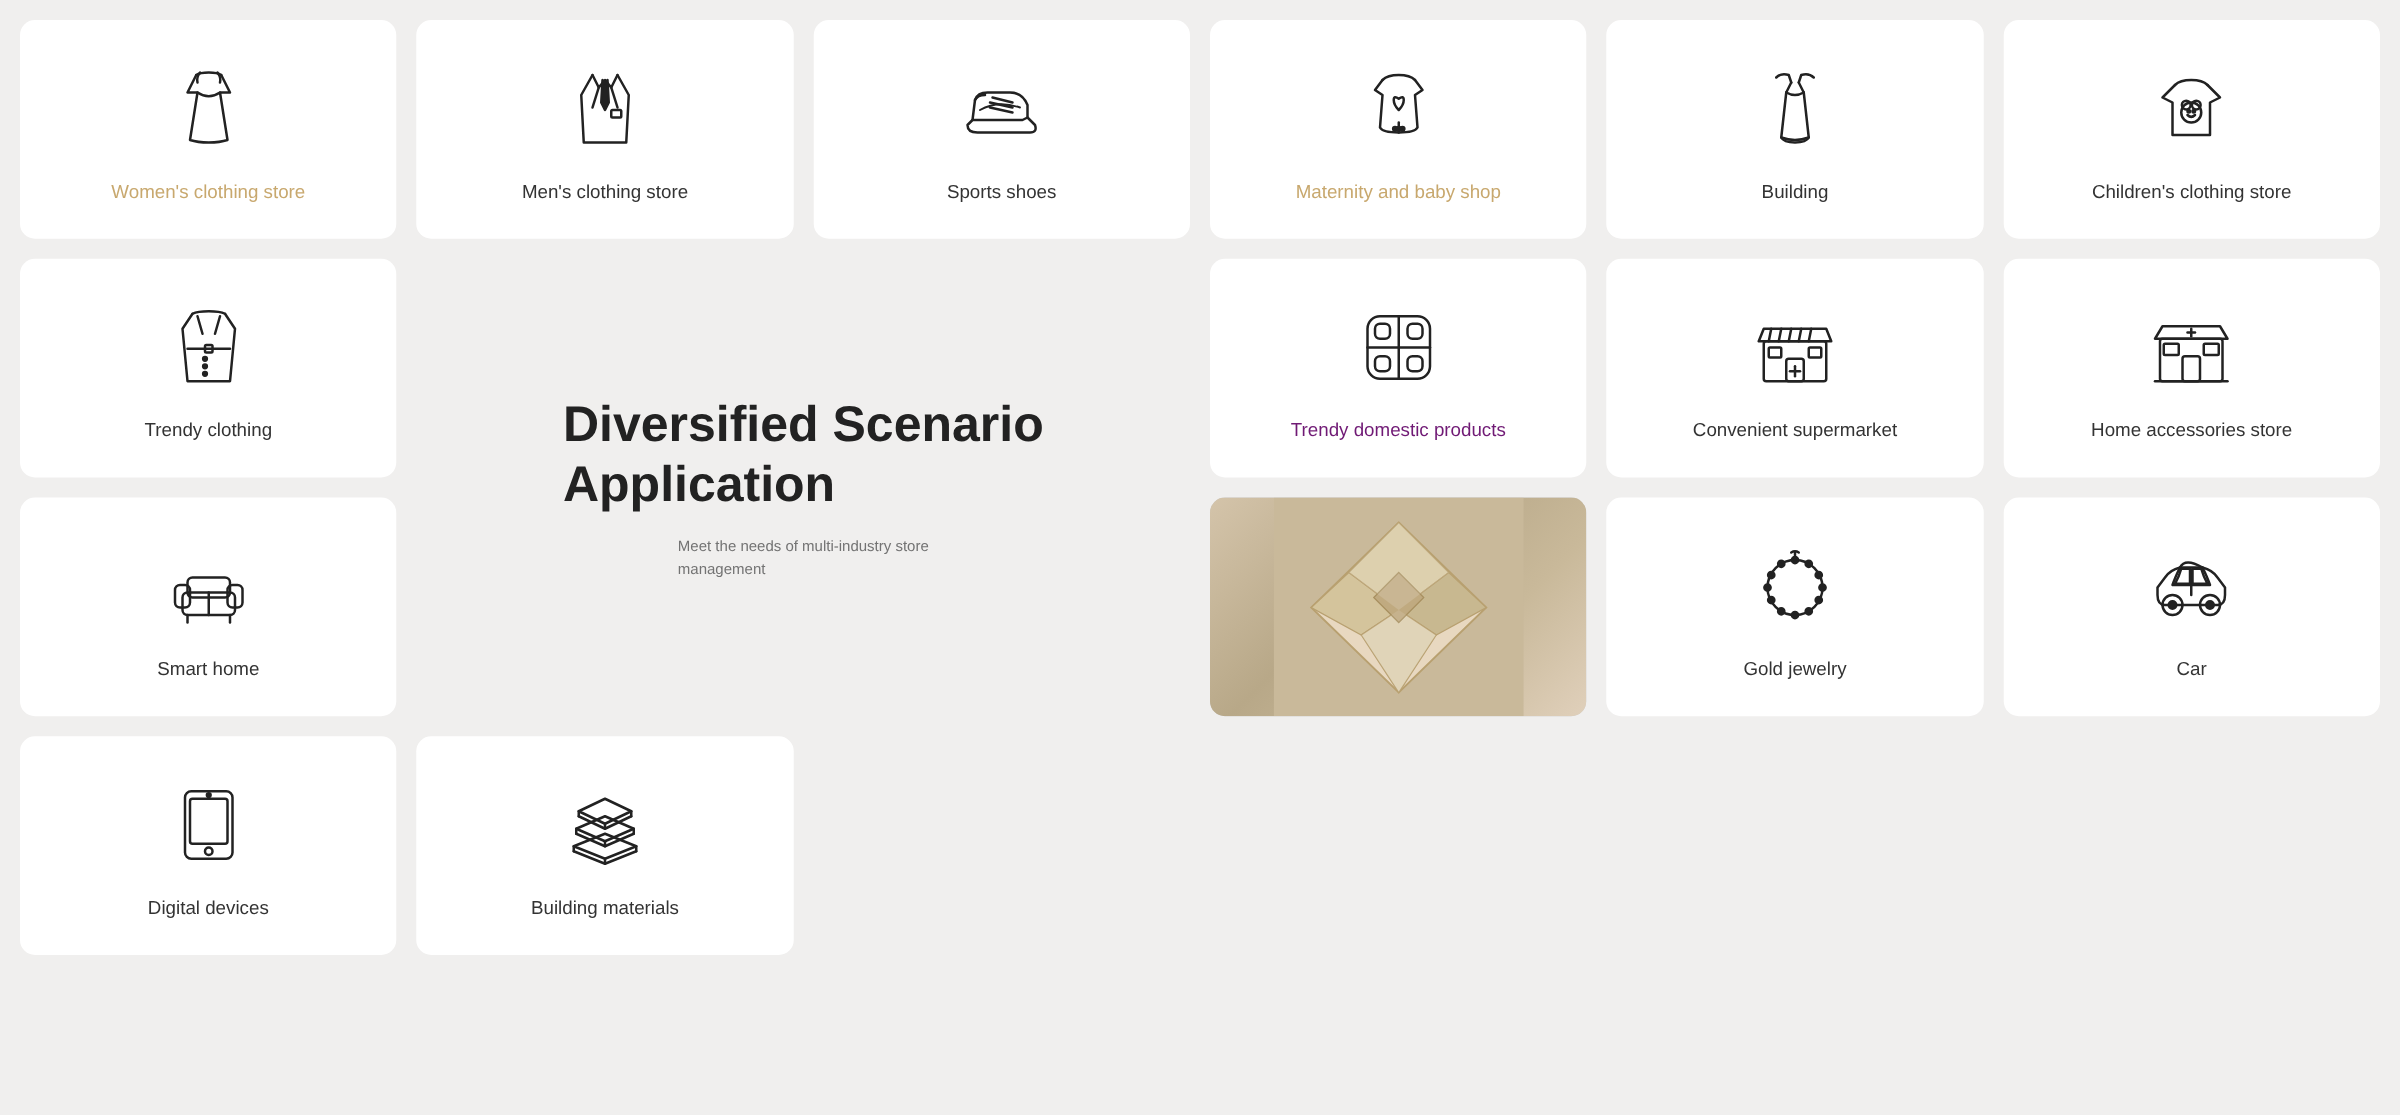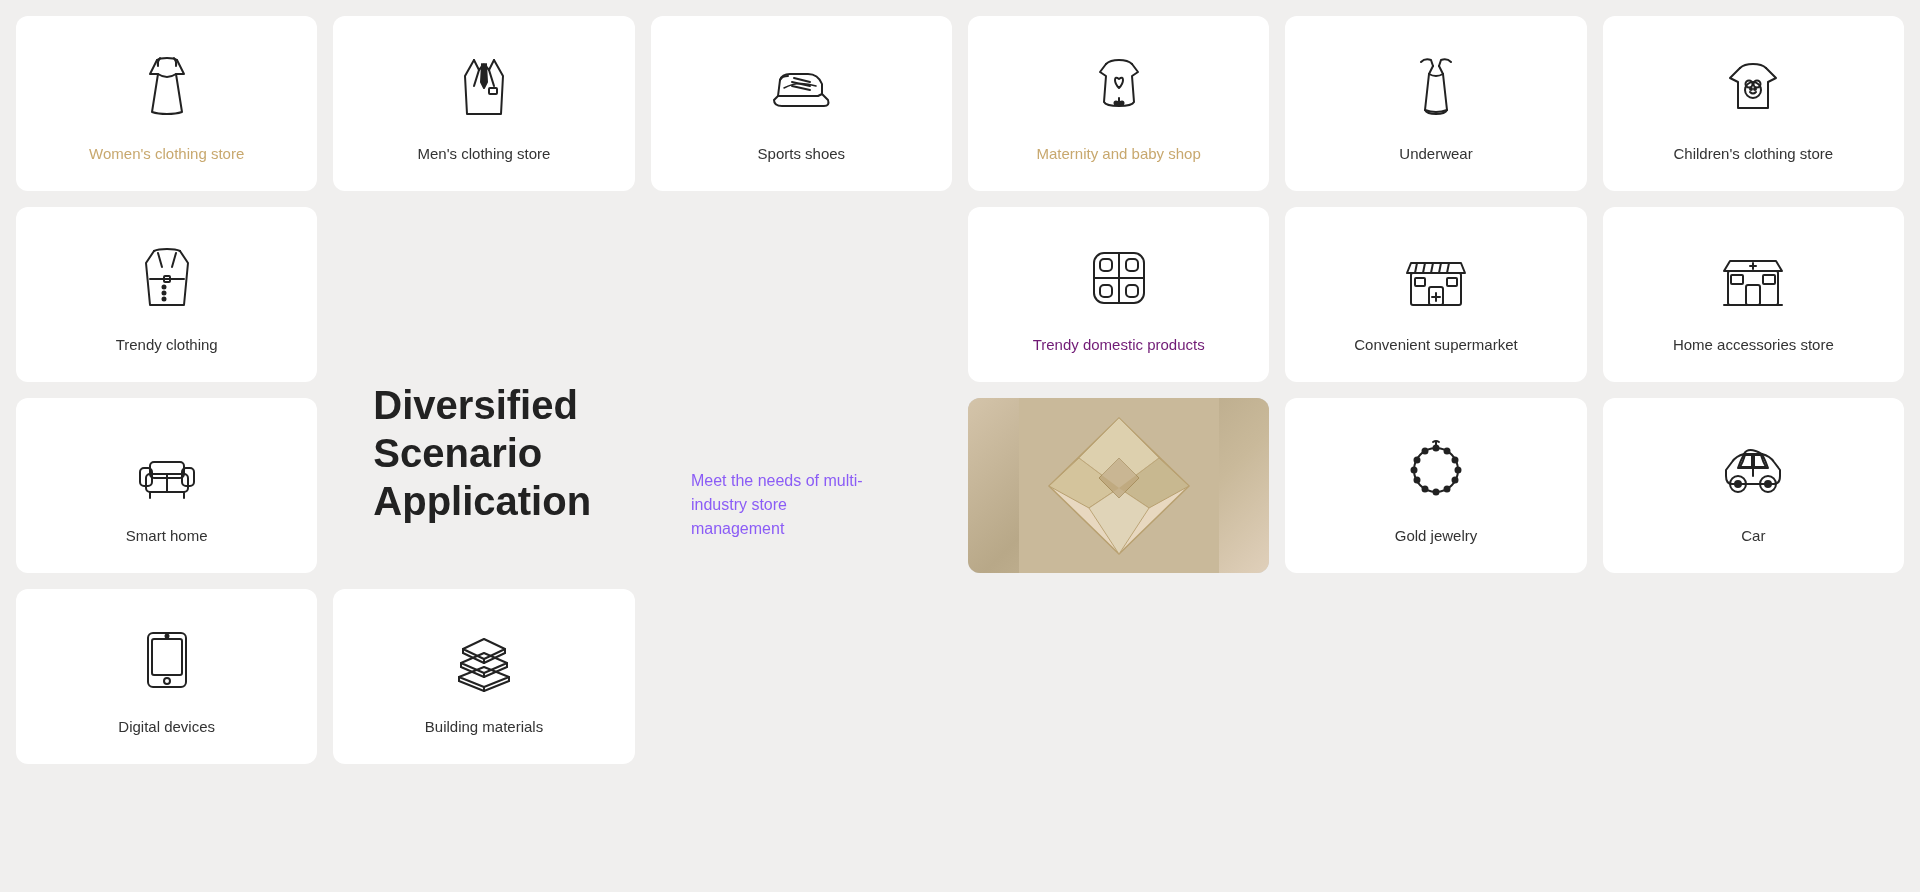--- a/index.html
+++ b/index.html
@@ -48,36 +48,36 @@
       line-height: 1.4;
     }
     .card-label.highlight {
       color: #c8a86e;
     }
     
     .text-card {
       background: transparent;
       border-radius: 12px;
       display: flex;
-      flex-direction: row;
-      align-items: flex-end;
+      flex-direction: column;
+      align-items: center;
       justify-content: center;
       padding: 32px 40px;
       min-height: 175px;
     }
     .text-card .main-title {
       font-size: 40px;
       font-weight: 700;
       color: #222;
       line-height: 1.2;
       margin-bottom: 16px;
     }
     .text-card .sub-title {
-      font-size: 16px;
-      color: #8b5cf6;
+      font-size: 12px;
+      color: #737373;
       line-height: 1.5;
     }
     
     .image-card {
       background: #ccc;
       border-radius: 12px;
       overflow: hidden;
       min-height: 175px;
       display: flex;
       align-items: center;
@@ -187,21 +187,21 @@
         <path d="M32 14 Q30 18 28 22"></path>
         <path d="M38 14 Q40 18 42 22"></path>
 
         <path d="M28 22 L24 58 Q26 62 35 62 Q44 62 46 58 L42 22"></path>
 
         <path d="M28 22 Q35 26 42 22"></path>
 
         <path d="M24 58 Q35 62 46 58"></path>
       </svg>
     </div>
-    <span class="card-label">Underwear</span>
+    <span class="card-label">Building</span>
   </div>
 
   <div class="card">
     <div class="icon-wrap">
       <svg viewBox="0 0 70 70" fill="none" stroke="#222" stroke-width="2" stroke-linecap="round" stroke-linejoin="round">
 
         <path d="M22 16 L12 26 L20 30 L20 56 L50 56 L50 30 L58 26 L48 16"></path>
 
         <path d="M22 16 Q26 12 35 12 Q44 12 48 16"></path>
 

